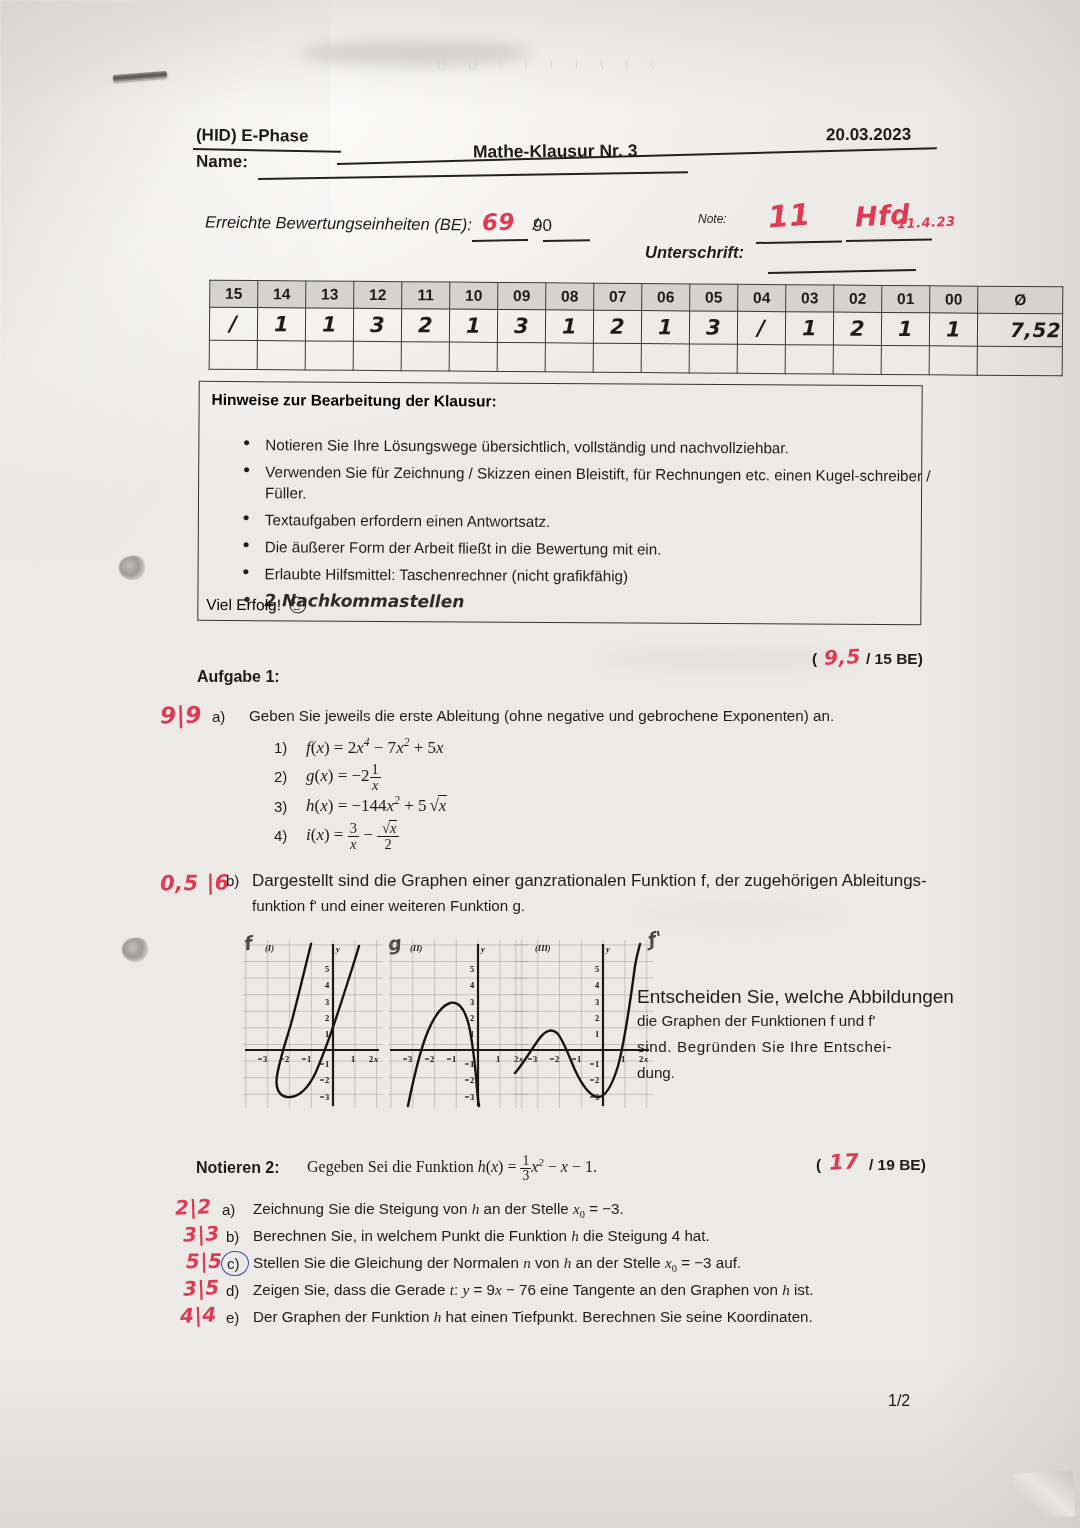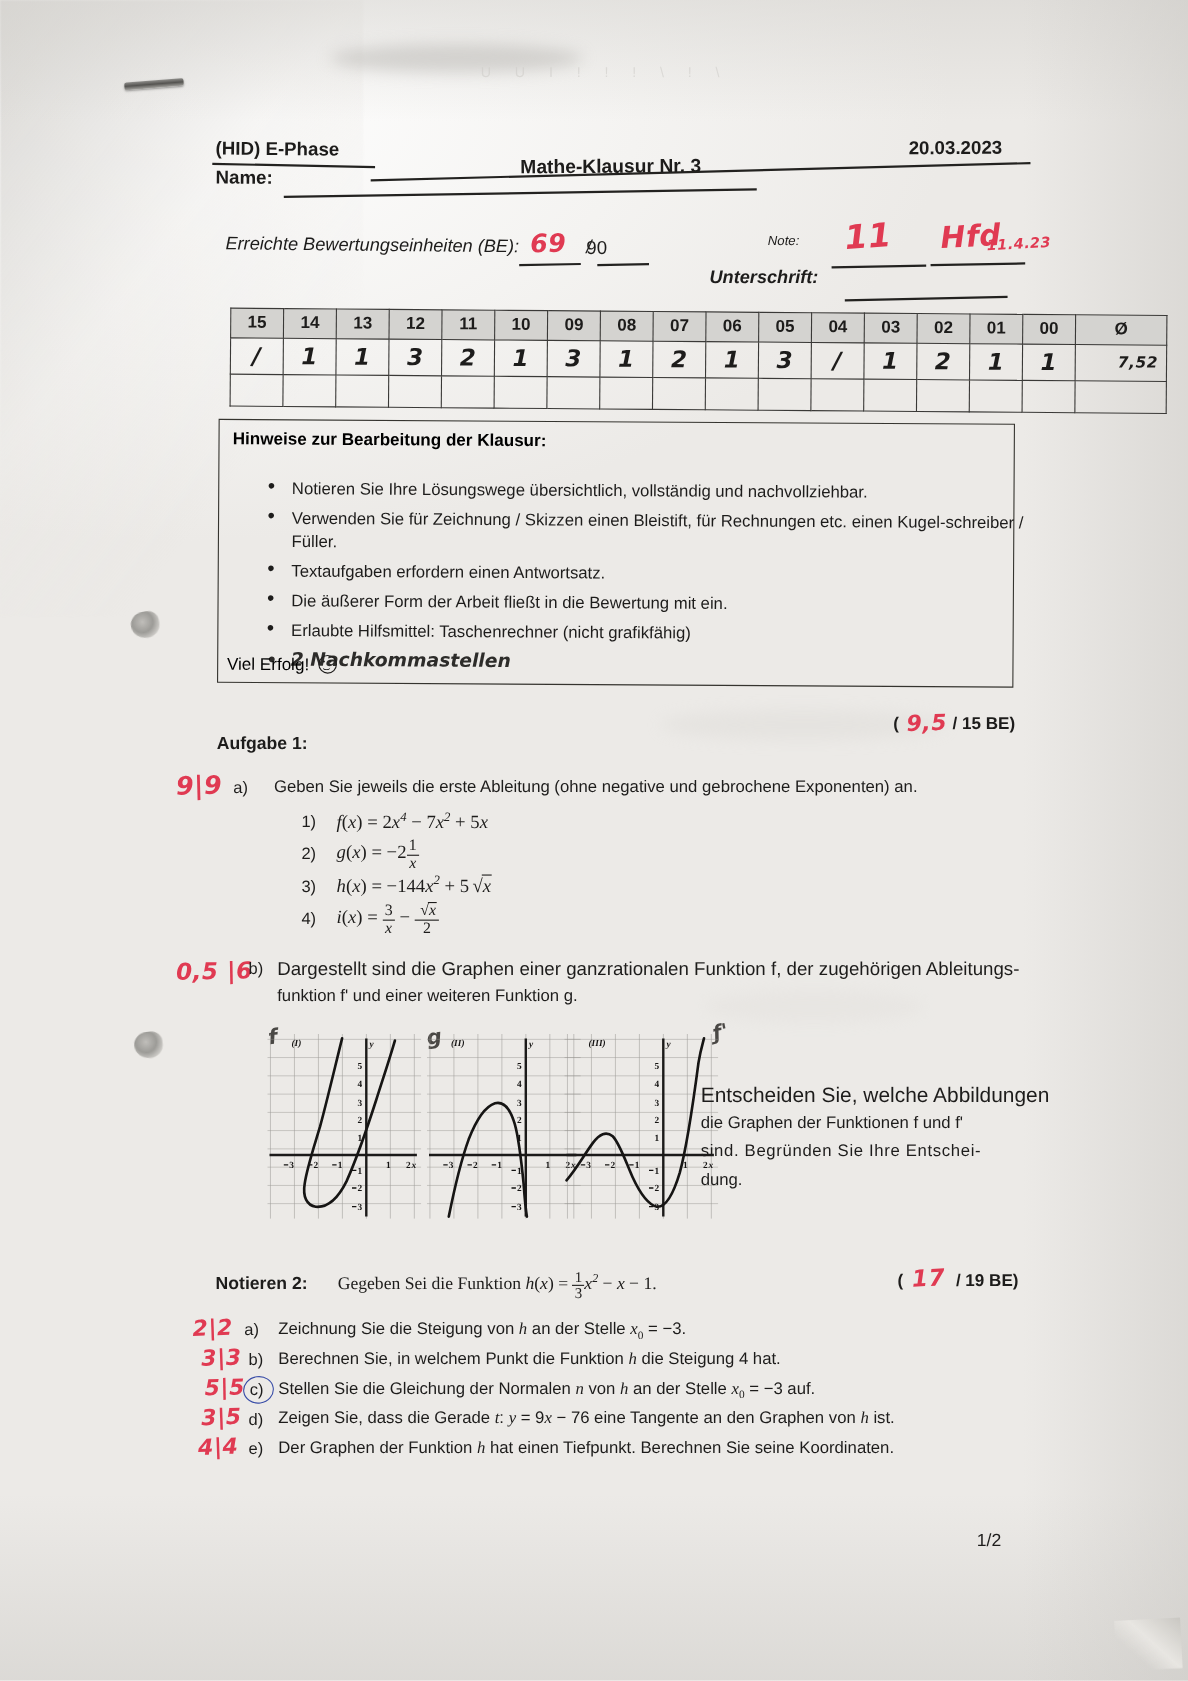--- a/index.html
+++ b/index.html
@@ -213,21 +213,21 @@
           <td class="hw hwblue" style="font-size:21px;">3</td>
           <td class="hw hwblue" style="font-size:21px;">1</td>
           <td class="hw hwblue" style="font-size:21px;">2</td>
           <td class="hw hwblue" style="font-size:21px;">1</td>
           <td class="hw hwblue" style="font-size:21px;">3</td>
           <td class="hw hwblue" style="font-size:21px;">/</td>
           <td class="hw hwblue" style="font-size:21px;">1</td>
           <td class="hw hwblue" style="font-size:21px;">2</td>
           <td class="hw hwblue" style="font-size:21px;">1</td>
           <td class="hw hwblue" style="font-size:21px;">1</td>
-          <td class="lastcol hw hwblue" style="font-size:14px;padding-left:32px;">7,52</td>
+          <td class="lastcol hw hwblue" style="font-size:20px;padding-left:32px;">7,52</td>
         </tr>
         <tr class="blank">
           <td></td>
           <td></td>
           <td></td>
           <td></td>
           <td></td>
           <td></td>
           <td></td>
           <td></td>

